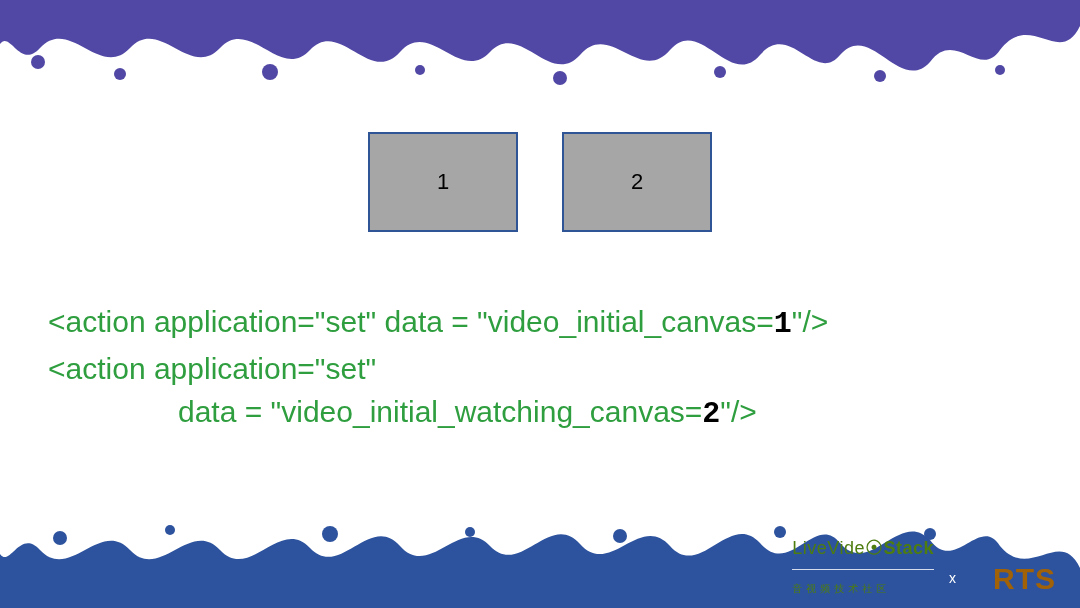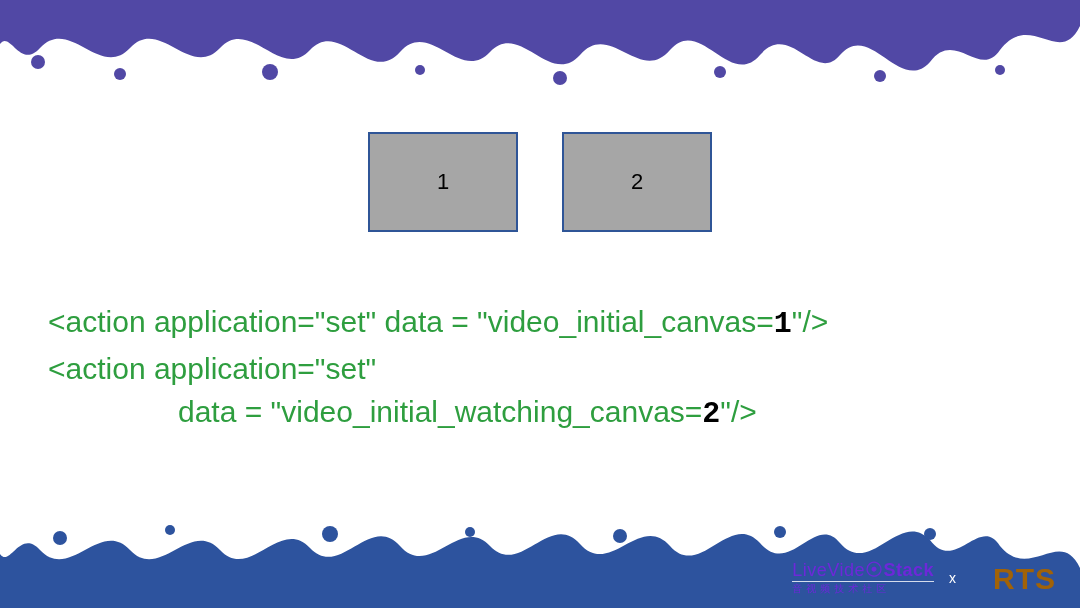--- a/index.html
+++ b/index.html
@@ -69,35 +69,35 @@
     font-family: Consolas, "Courier New", monospace;
     font-weight: 600;
   }
   .indent2 { padding-left: 130px; display: block; }
 
   
   .brand-livevideo {
     position: absolute;
     right: 146px;
     bottom: 14px;
-    color: #6d28d9;
+    color: #4d7c0f;
     font-size: 18px;
     line-height: 1.0;
     text-align: left;
     font-weight: 300;
     letter-spacing: 0.5px;
   }
   .brand-livevideo .boldstack { font-weight: 700; }
   .brand-livevideo .sub {
     display: block;
     font-size: 10px;
     letter-spacing: 4px;
     border-top: 1px solid rgba(255,255,255,.8);
-    margin-top: 2px;
-    padding-top: 2px;
+    margin-top: 12px;
+    padding-top: 14px;
   }
   .brand-x {
     position: absolute;
     right: 124px;
     bottom: 22px;
     color: #ffffff;
     font-size: 14px;
   }
   .brand-rts {
     position: absolute;

